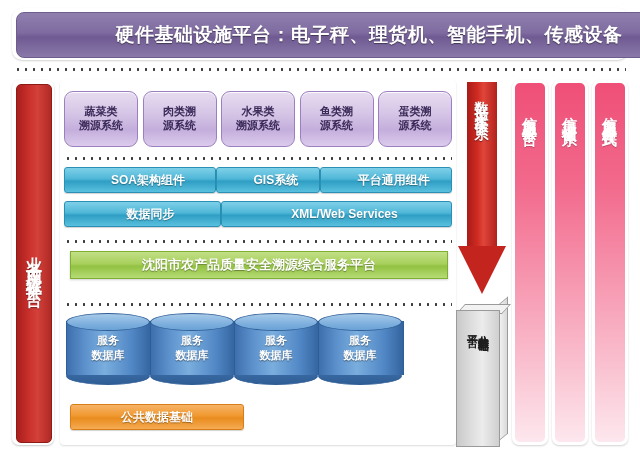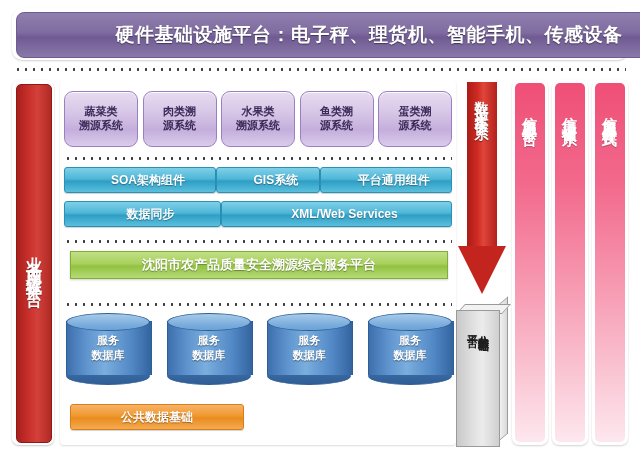--- a/index.html
+++ b/index.html
@@ -110,21 +110,21 @@
     border:1px solid #7fae33;
     display:flex;align-items:center;justify-content:center;
     color:#ffffff;font-size:13px;font-weight:bold;
     text-shadow:0 1px 1px rgba(0,0,0,.35);
     box-shadow:0 1px 2px rgba(0,0,0,.18);
   }
 
   
   .db-row{
     position:absolute;left:66px;top:313px;width:386px;height:72px;
-    display:flex;justify-content:space-between;
+    display:flex;justify-content:flex-start;
   }
   .db{
     position:relative;width:84px;height:70px;
   }
   .db-body{
     position:absolute;left:0;top:8px;width:84px;height:54px;
     background:linear-gradient(90deg,#3d6fad 0%,#5d92cd 22%,#7aaede 45%,#5086c4 78%,#33649f 100%);
     border-left:1px solid #2f5e96;border-right:1px solid #2f5e96;
   }
   .db-top{

